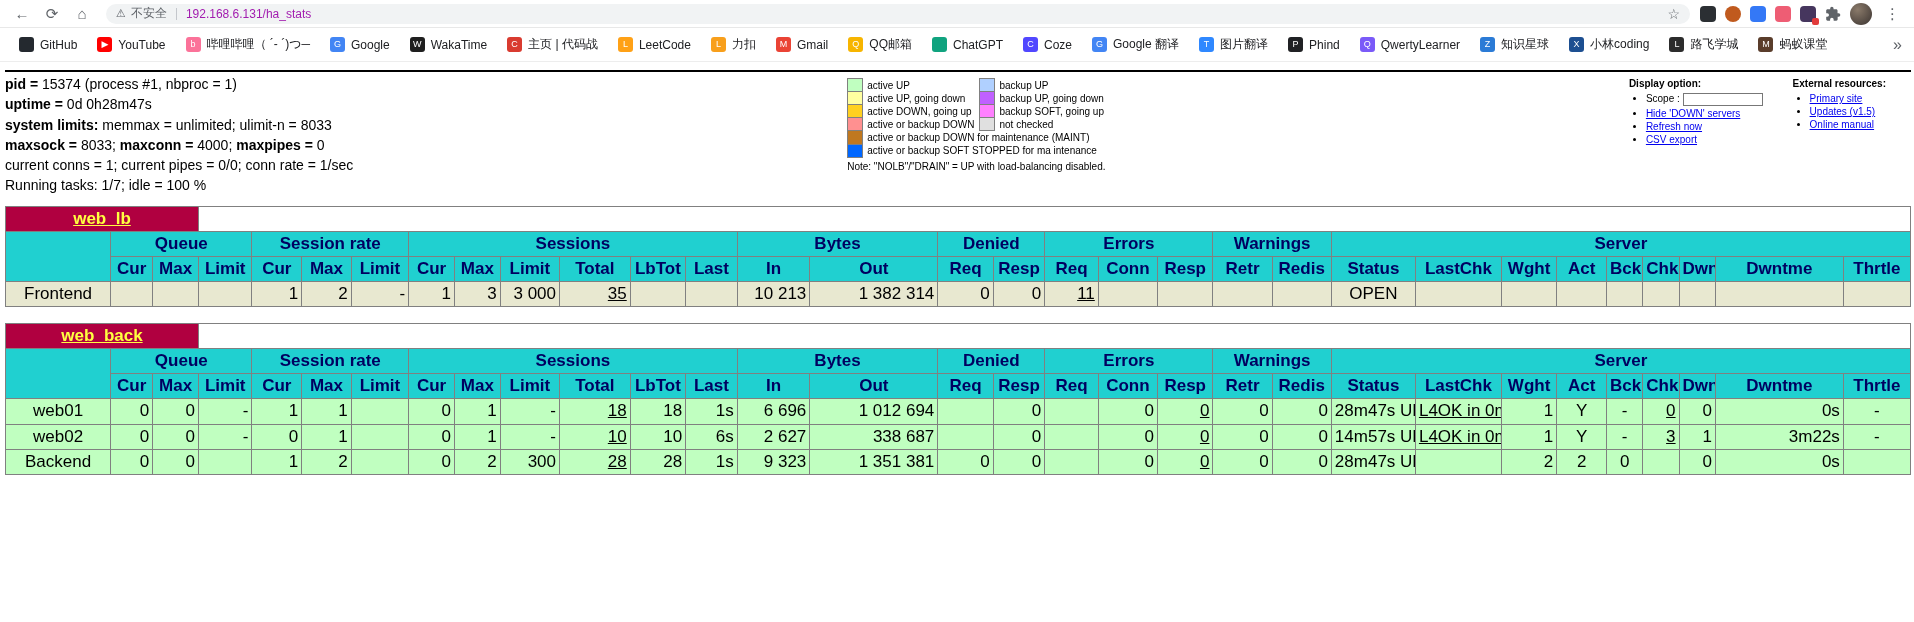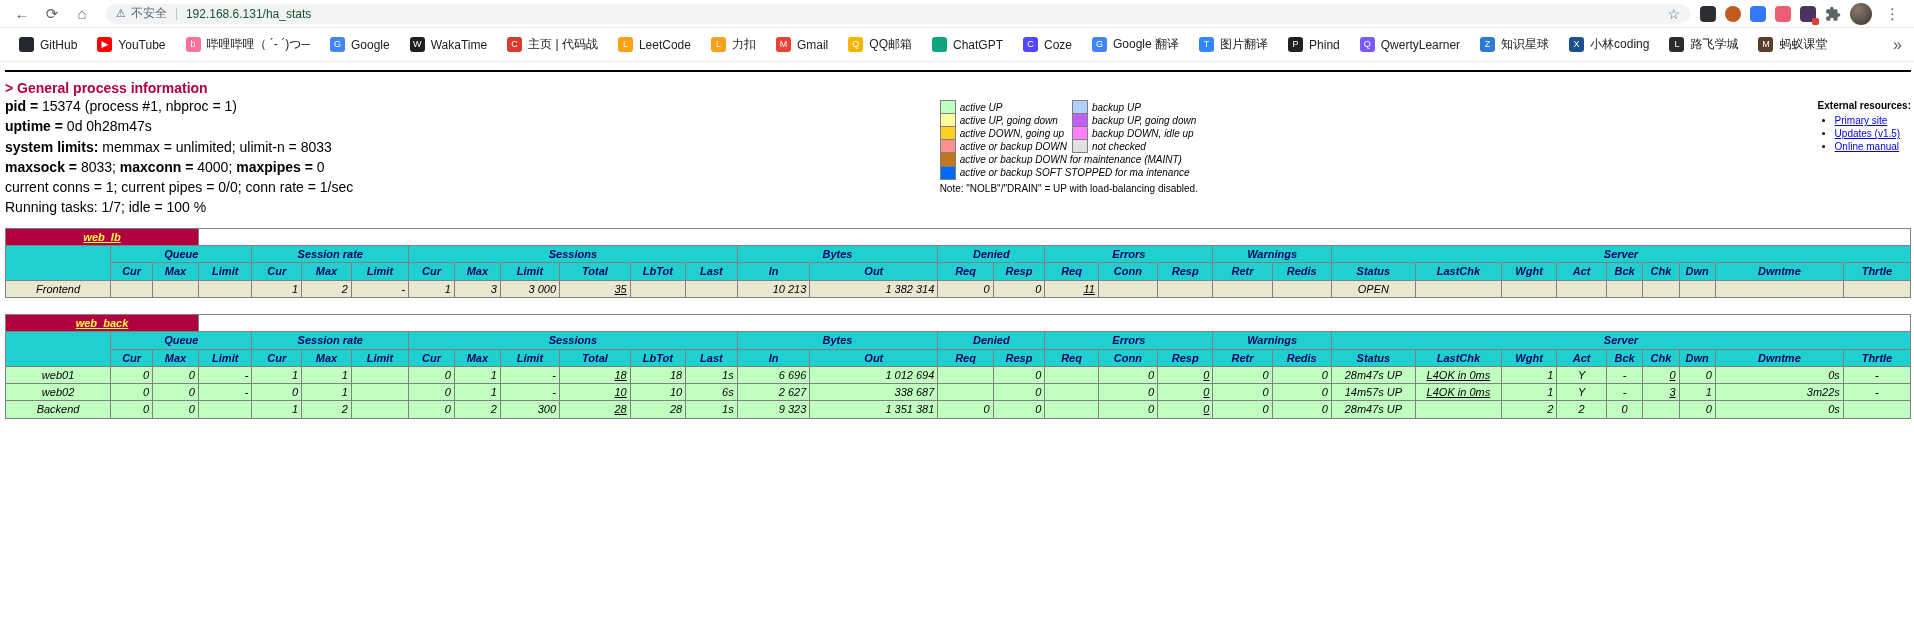--- a/index.html
+++ b/index.html
@@ -11,21 +11,21 @@
 
   
   .toolbar { height:28px; display:flex; align-items:center; background:#fff; padding:0 8px; gap:2px; border-bottom:1px solid #e8e8e8; }
   .nav-btn { border:none; background:none; width:28px; height:24px; display:flex; align-items:center; justify-content:center;
              font-size:15px; color:#5f6368; cursor:pointer; font-family:inherit; }
   .omnibox { flex:1; min-width:0; height:20px; background:#f1f3f4; border-radius:10px; display:flex; align-items:center;
              padding:0 10px; margin:0 8px; font-size:12px; }
   .warn-ico { color:#5f6368; font-size:11px; margin-right:5px; }
   .sec-label { color:#5f6368; }
   .omni-sep { width:1px; height:12px; background:#c4c7cc; margin:0 9px; }
-  .url-text { color:#14532d; flex:1; white-space:nowrap; overflow:hidden; }
+  .url-text { color:#a21caf; flex:1; white-space:nowrap; overflow:hidden; }
   .star-ico { color:#5f6368; font-size:14px; margin-left:8px; }
   .tb-right { display:flex; align-items:center; gap:9px; padding-right:2px; }
   .chip { width:16px; height:16px; border-radius:4px; position:relative; display:inline-block; }
   .chip.circle { border-radius:50%; }
   .chip-badge { position:absolute; right:-3px; bottom:-3px; width:7px; height:7px; background:#e23b3b; border-radius:2px; }
   .puzzle { display:flex; align-items:center; }
   .avatar { width:22px; height:22px; border-radius:50%; background:radial-gradient(circle at 35% 30%, #8a7a6a, #3a3330); }
   .kebab { color:#5f6368; font-size:15px; padding:0 4px; cursor:pointer; }
 
   .bookmarks { height:34px; display:flex; align-items:center; padding:0 12px; background:#fff; border-bottom:1px solid #ededed; }
@@ -40,31 +40,31 @@
   h1.hx a { color:#0000ee; text-decoration:none; }
   h2.hx { font-size:18px; margin:14px 0 6px; font-weight:bold; font-style:italic; color:#6020a0; }
   hr.hx { border:none; border-top:2px solid #000; margin:4px 0 2px; }
   h3.hx { font-size:14px; margin:8px 0 0; font-weight:bold; color:#b00040; }
 
   .top-area { display:flex; align-items:flex-start; margin:0 0 10px; }
   .proc-info { font-size:14px; line-height:1.45; white-space:nowrap; }
   .legend-wrap { margin:4px auto 0; font-size:10px; }
   table.lgd { border-collapse:collapse; }
   table.lgd td.lbox { width:15px; height:10px; border:1px solid #808080; padding:0; }
-  table.lgd td.llbl { border:none; padding:1px 5px 1px 4px; font-size:10px; white-space:nowrap;font-style:italic; }
+  table.lgd td.llbl { border:none; padding:1px 5px 1px 4px; font-size:10px; white-space:nowrap; }
   .legend-note { font-size:10px; margin-top:3px; white-space:nowrap; }
 
   .opts { font-size:10px; white-space:nowrap; margin-left:26px; margin-top:4px; }
   .opts ul { margin:4px 0 0; padding-left:17px; }
   .opts li { margin:2px 0; }
   .opts a { color:#0000ee; text-decoration:underline; cursor:pointer; }
-  .opts.ext { margin-left:30px; margin-right:0; }
+  .opts.ext { margin-left:30px; margin-right:25px; }
   .scope-input { width:80px; height:13px; font-size:10px; border:1px solid #777; padding:0 2px; vertical-align:middle; background:#fff; }
 
-  table.tbl { border-collapse:collapse; width:100%; table-layout:fixed; font-size:11px; margin-bottom:16px;font-style:italic; }
+  table.tbl { border-collapse:collapse; width:100%; table-layout:fixed; font-size:17px; margin-bottom:16px; }
   table.tbl th, table.tbl td { border:1px solid #808080; padding:1px 3px; white-space:nowrap; overflow:hidden; line-height:1.3; }
   table.tbl th { font-weight:bold; }
   table.tbl td { text-align:right; background:#fff; }
   table.tbl td.ac { text-align:center; }
   tr.titre th { background:#20d0d0; color:#000060; }
   th.pxname { background:#b00040; text-align:center; border-bottom:none; }
   th.pxname a { color:#ffff40; font-weight:bold; text-decoration:underline; cursor:pointer; }
   th.empty { border:none; background:#fff; }
   tr.frontend td { background:#e8e8d0; }
   tr.up td { background:#c0ffc0; }
@@ -193,21 +193,20 @@
       <div class="bm">
         <span class="bm-ico" style="background: rgb(90, 61, 43);">M</span>
         <span class="bm-label">蚂蚁课堂</span>
       </div>
     </div>
   <span class="bm-overflow">»</span>
 </div>
 
 <div class="content">
   <hr class="hx">
-  <h3 class="hx">&gt; General process information</h3>
 
   <div class="top-area">
     <div class="proc-info">
         <div class="pline"><b>pid = </b><span>15374 (process #1, nbproc = 1)</span></div>
         <div class="pline"><b>uptime = </b><span>0d 0h28m47s</span></div>
         <div class="pline"><b>system limits:</b><span> memmax = unlimited; ulimit-n = 8033</span></div>
         <div class="pline"><b>maxsock = </b><span>8033; </span><b>maxconn = </b><span>4000; </span><b>maxpipes = </b><span>0</span></div>
         <div class="pline"><span>current conns = 1; current pipes = 0/0; conn rate = 1/sec</span></div>
         <div class="pline"><span>Running tasks: 1/7; idle = 100 %</span></div>
       </div>
@@ -224,41 +223,53 @@
             <tr>
               <td class="lbox" style="background: rgb(255, 255, 160);"></td>
               <td class="llbl">active UP, going down</td>
               <td class="lbox" style="background: rgb(192, 96, 255);"></td>
               <td class="llbl">backup UP, going down</td>
             </tr>
             <tr>
               <td class="lbox" style="background: rgb(255, 208, 32);"></td>
               <td class="llbl">active DOWN, going up</td>
               <td class="lbox" style="background: rgb(255, 128, 255);"></td>
-              <td class="llbl">backup DOWN, idle up</td>
+              <td class="llbl">backup SOFT, going up</td>
             </tr>
             <tr>
               <td class="lbox" style="background: rgb(255, 144, 144);"></td>
               <td class="llbl">active or backup DOWN</td>
               <td class="lbox" style="background: rgb(224, 224, 224);"></td>
               <td class="llbl">not checked</td>
             </tr>
             <tr>
               <td class="lbox" style="background: rgb(192, 120, 32);"></td>
               <td class="llbl" colspan="3">active or backup DOWN for maintenance (MAINT)</td>
             </tr>
             <tr>
               <td class="lbox" style="background: rgb(0, 103, 255);"></td>
               <td class="llbl" colspan="3">active or backup SOFT STOPPED for ma intenance</td>
             </tr>
           </tbody>
         </table>
       <div class="legend-note">Note: "NOLB"/"DRAIN" = UP with load-balancing disabled.</div>
     </div>
 
+    <div class="opts">
+      <b>Display option:</b>
+      <ul>
+        <li>
+          <span>Scope :</span>
+          <input class="scope-input" value="" style="">
+        </li>
+        <li><a href="#">Hide 'DOWN' servers</a></li>
+        <li><a href="#">Refresh now</a></li>
+        <li><a href="#">CSV export</a></li>
+      </ul>
+    </div>
 
     <div class="opts ext">
       <b>External resources:</b>
       <ul>
         <li><a href="#">Primary site</a></li>
         <li><a href="#">Updates (v1.5)</a></li>
         <li><a href="#">Online manual</a></li>
       </ul>
     </div>
   </div>

